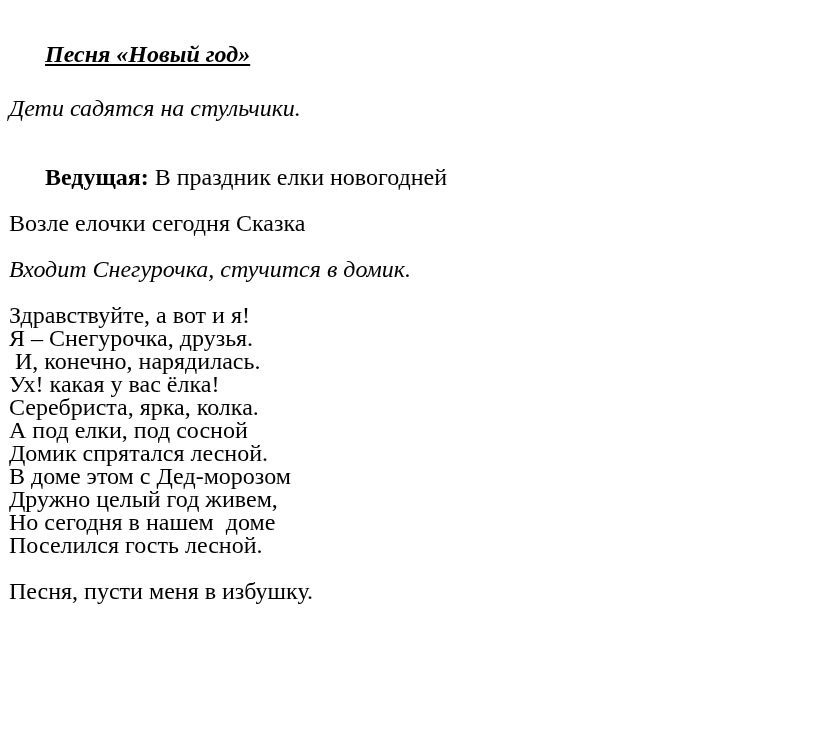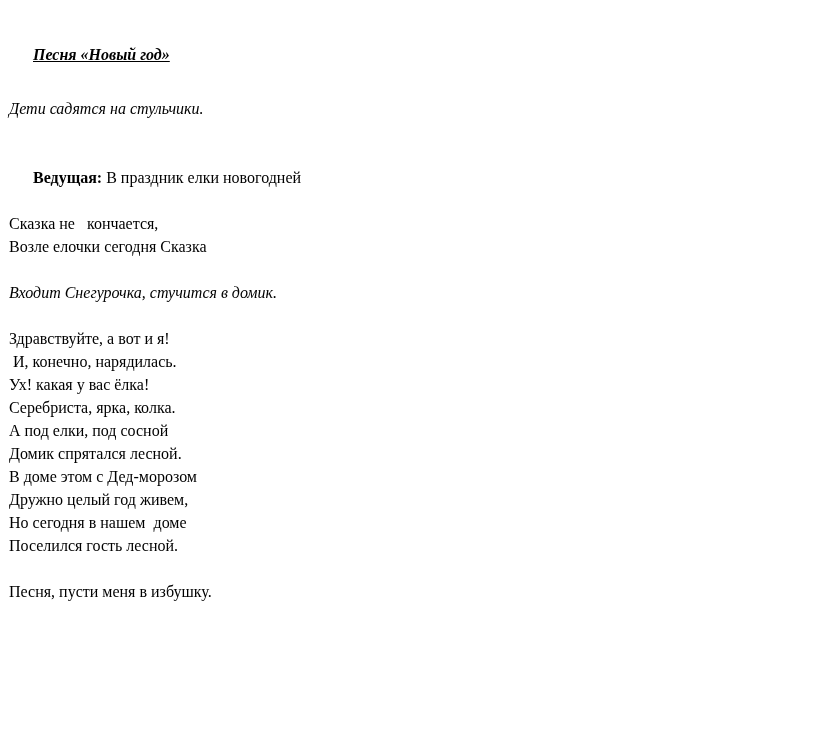--- a/index.html
+++ b/index.html
@@ -9,21 +9,21 @@
   }
   .page {
     position: relative;
     width: 816px;
     height: 753px;
     box-sizing: border-box;
     background: #ffffff;
     color: #000000;
     padding: 20px 10px 0 9px;
     font-family: "Liberation Serif", "DejaVu Serif", serif;
-    font-size: 16px;
+    font-size: 24px;
     line-height: 23px;
     overflow: hidden;
   }
   .block { margin: 0 0 23px 0; }
   .line { white-space: pre-wrap; min-height: 23px; }
   .speaker { font-weight: bold; }
   .direction { font-style: italic; margin-top: 8px; }
   .song-title {
     font-weight: bold;
     font-style: italic;
@@ -39,30 +39,30 @@
     <div class="line">
       <span class="song-title">Песня «Новый год»</span>
     </div>
     <div class="line direction">Дети садятся на стульчики.</div>
   </div>
 
   <div class="block">
     <div class="line">
       <span class="speaker">Ведущая:</span><span> В праздник елки новогодней</span>
     </div>
-    <div class="line">Сказка не   кончается,</div>
     <div class="line">Возле елочки сегодня Сказка</div>
   </div>
 
   <div class="block">
     <div class="line direction">Входит Снегурочка, стучится в домик.</div>
   </div>
 
   <div class="block">
     <div class="line">Здравствуйте, а вот и я!</div>
+    <div class="line">Я – Снегурочка, друзья.</div>
     <div class="line"> И, конечно, нарядилась.</div>
     <div class="line">Ух! какая у вас ёлка!</div>
     <div class="line">Серебриста, ярка, колка.</div>
     <div class="line">А под елки, под сосной</div>
     <div class="line">Домик спрятался лесной.</div>
     <div class="line">В доме этом с Дед-морозом</div>
     <div class="line">Дружно целый год живем,</div>
     <div class="line">Но сегодня в нашем  доме</div>
     <div class="line">Поселился гость лесной.</div>
   </div>

